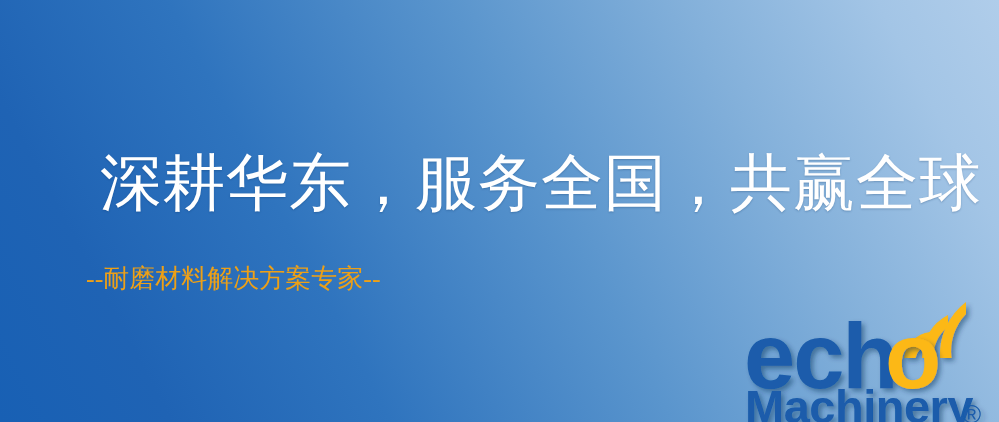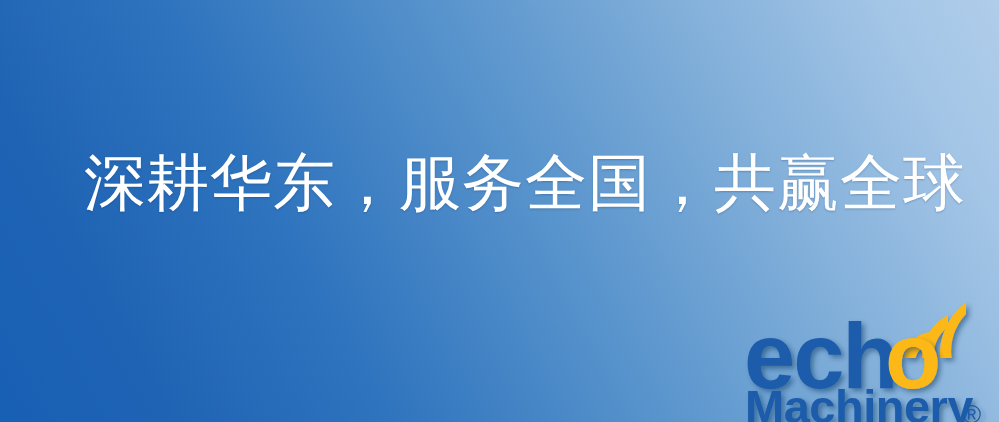--- a/index.html
+++ b/index.html
@@ -22,21 +22,21 @@
         #2f74be 32%,
         #5a95cd 55%,
         #83b0da 74%,
         #a3c5e6 90%,
         #b0cdea 100%);
   }
 
   
   #headline {
     position: absolute;
-    left: 84px;
+    left: 100px;
     top: 152px;
     margin: 0;
     color: #ffffff;
     font-family: "Liberation Serif", "DejaVu Serif", serif;
     font-size: 62px;
     line-height: 1.0;
     font-weight: 400;
     letter-spacing: 1px;
     white-space: nowrap;
     text-shadow: 0 1px 2px rgba(12, 50, 96, 0.28);
@@ -73,20 +73,21 @@
   .wordmark-blue { fill: #1a5cab; }
   .wordmark-gold { fill: #fcb813; }
 </style>
 </head>
 <body>
 
 <div id="banner">
 
   <h1 id="headline">深耕华东，服务全国，共赢全球</h1>
 
+  <p id="subtitle">--耐磨材料解决方案专家--</p>
 
   <div id="logo">
     <svg width="255" height="126" viewBox="0 0 255 126" xmlns="http://www.w3.org/2000/svg">
       <defs>
         <filter id="softdrop" x="-20%" y="-20%" width="150%" height="150%">
           <feDropShadow dx="3" dy="3" stdDeviation="2.4" flood-color="#0d2d55" flood-opacity="0.45"></feDropShadow>
         </filter>
       </defs>
 
       <g filter="url(#softdrop)">

